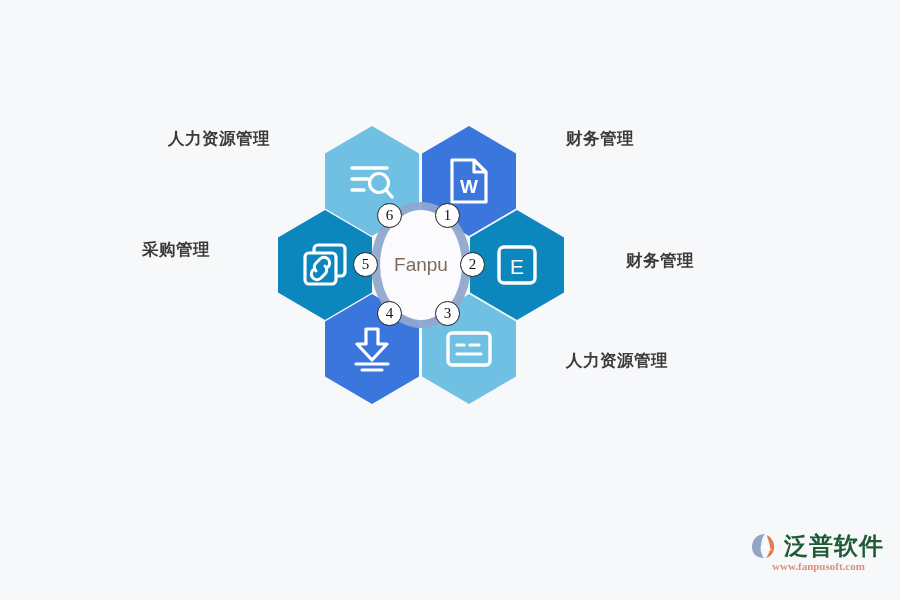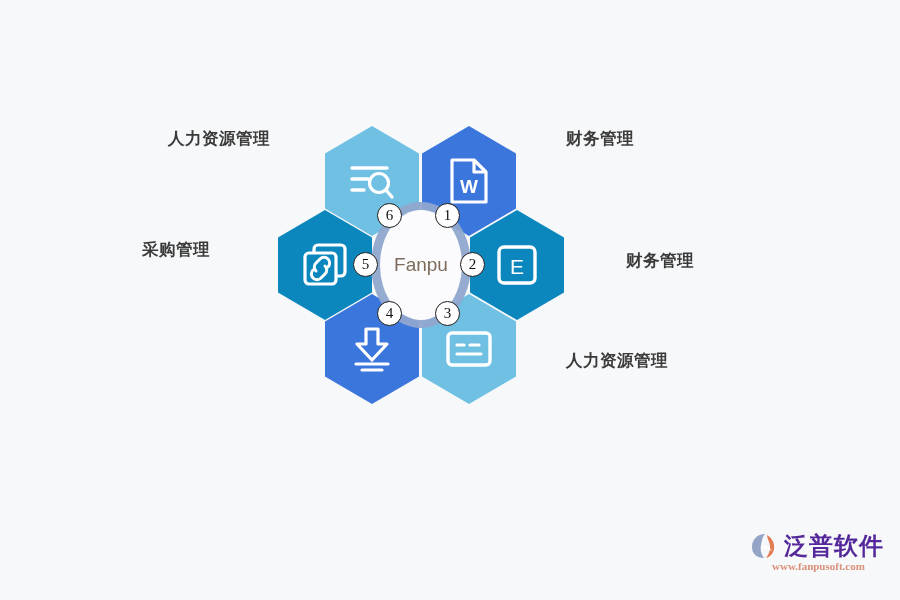--- a/index.html
+++ b/index.html
@@ -268,17 +268,17 @@
   </div>
 
   <div id="watermark">
     <span id="wm-mark">
       <svg width="32" height="28" viewBox="0 0 32 28">
         <path d="M15 2 C7 2 2 8 2 15 C2 22 7 26 14 26 C11 22 10 18 11 13 C12 7 13 4 15 2 Z" fill="#8fa0c4"></path>
         <path d="M17 3 C22 6 25 11 24 17 C23 22 20 25 16 26 C20 21 21 15 19 10 C18 7 17 5 17 3 Z" fill="#e2764a"></path>
         <path d="M12 14 C16 13 20 15 22 19 C19 17 15 16 12 17 Z" fill="#ffffff" opacity="0.9"></path>
       </svg>
     </span>
-    <div id="wm-cn" style="color: #4c1d95;">泛普软件</div>
+    <div id="wm-cn" style="color: #14532d;">泛普软件</div>
     <div id="wm-url" style="color: rgb(217, 139, 114);">www.fanpusoft.com</div>
   </div>
 
 </div>
 
 </body></html>

